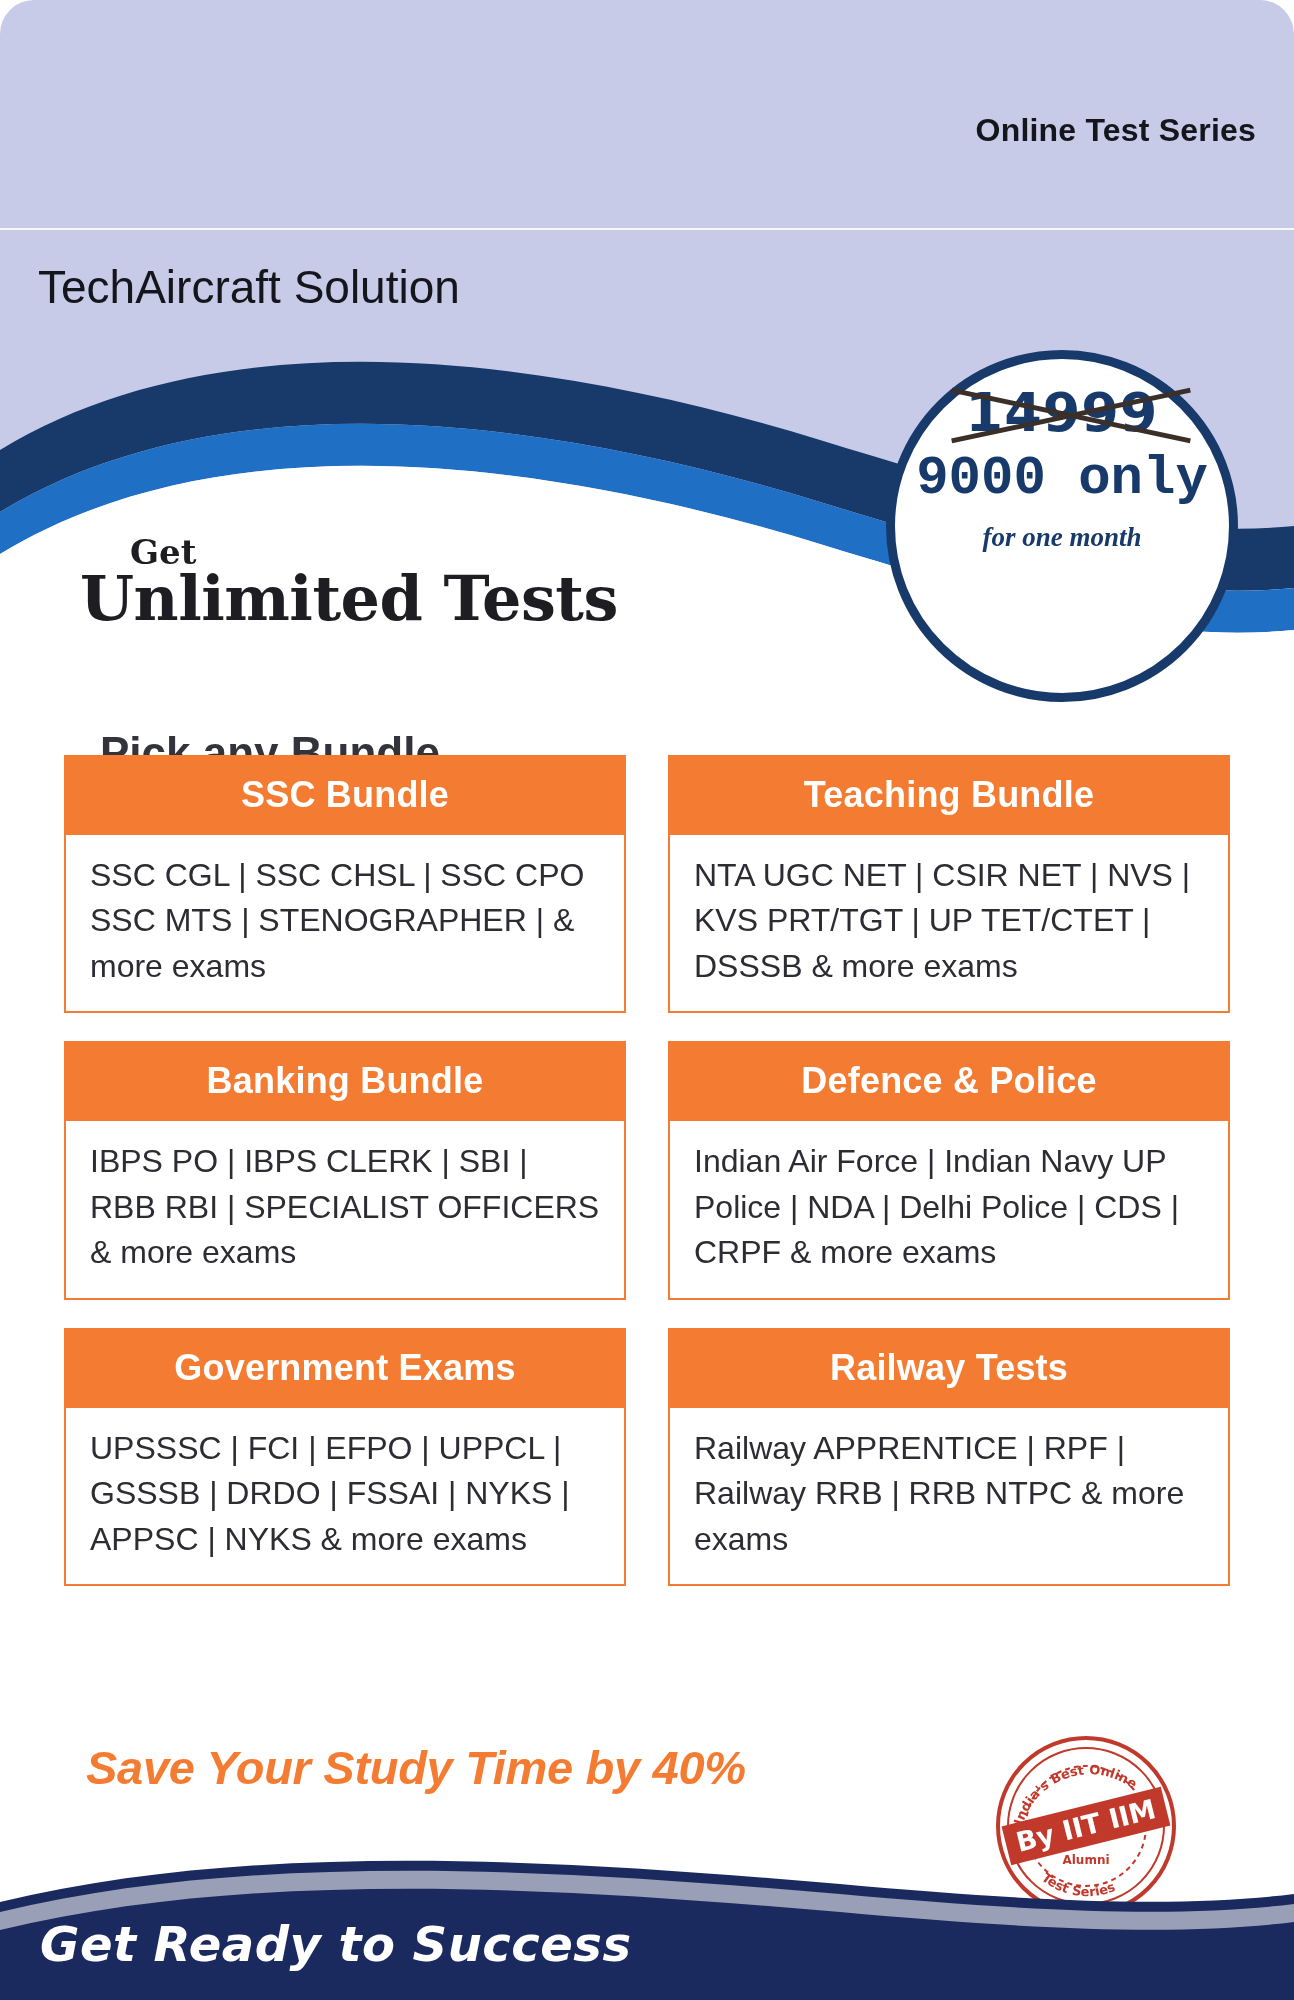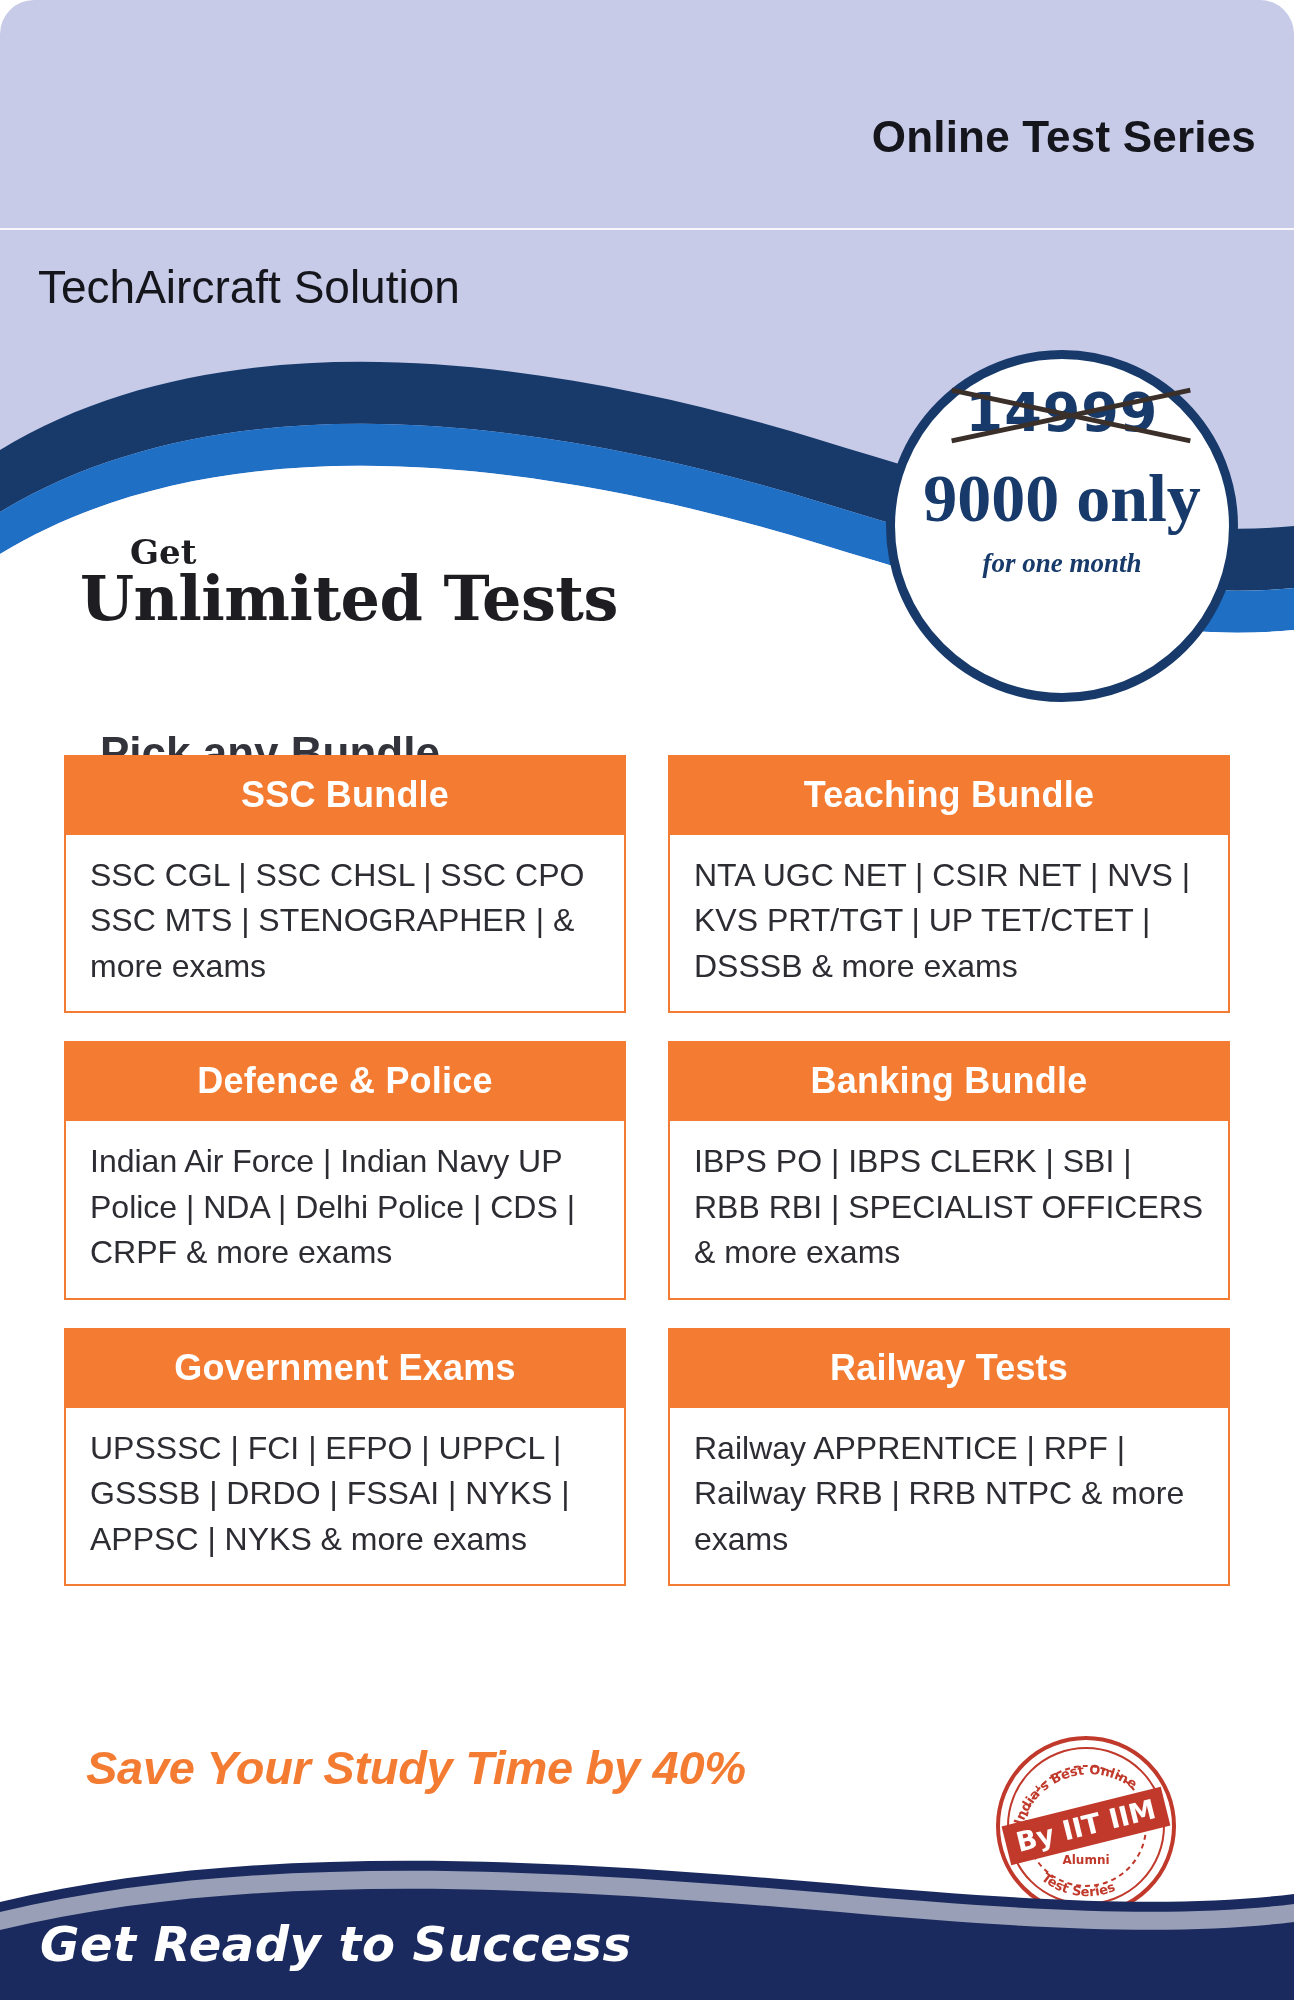--- a/index.html
+++ b/index.html
@@ -38,21 +38,21 @@
     top: 228px;
     width: 1294px;
     height: 2px;
     background: #ffffff;
     opacity: .85;
   }
   .online-test-series {
     position: absolute;
     right: 38px;
     top: 112px;
-    font-size: 44px;
+    font-size: 32px;
     font-weight: bold;
     color: #15151c;
     letter-spacing: .2px;
   }
   .brand-name {
     position: absolute;
     left: 38px;
     top: 258px;
     font-size: 46px;
     line-height: 1.28;
@@ -122,26 +122,26 @@
     position: absolute;
     left: 54px;
     top: 32px;
     width: 244px;
     height: 5px;
     background: #3b2f2a;
   }
   .strike-a { transform: rotate(12deg); }
   .strike-b { transform: rotate(-12deg); }
   .price-new {
-    font-family: Liberation Serif, serif;
-    font-size: 68px;
+    font-family: Liberation Mono, monospace;
+    font-size: 54px;
     font-weight: bold;
     color: #173a6b;
     line-height: 1.05;
-    margin-top: 16px;
+    margin-top: 4px;
   }
   .price-sub {
     font-family: Liberation Serif, serif;
     font-size: 27px;
     font-weight: bold;
     font-style: italic;
     color: #173a6b;
     margin-top: 14px;
   }
 
@@ -269,27 +269,27 @@
       <div class="bundle-head">SSC Bundle</div>
       <div class="bundle-body">SSC CGL | SSC CHSL | SSC CPO SSC MTS | STENOGRAPHER | &amp; more exams</div>
     </div>
 
     <div class="bundle-card">
       <div class="bundle-head">Teaching Bundle</div>
       <div class="bundle-body">NTA UGC NET | CSIR NET | NVS | KVS PRT/TGT | UP TET/CTET | DSSSB &amp; more exams</div>
     </div>
 
     <div class="bundle-card">
+      <div class="bundle-head">Banking Bundle</div>
+      <div class="bundle-body">IBPS PO | IBPS CLERK | SBI | RBB RBI | SPECIALIST OFFICERS &amp; more exams</div>
+    </div>
+
+    <div class="bundle-card">
       <div class="bundle-head">Defence &amp; Police</div>
       <div class="bundle-body">Indian Air Force | Indian Navy UP Police | NDA | Delhi Police | CDS | CRPF &amp; more exams</div>
-    </div>
-
-    <div class="bundle-card">
-      <div class="bundle-head">Banking Bundle</div>
-      <div class="bundle-body">IBPS PO | IBPS CLERK | SBI | RBB RBI | SPECIALIST OFFICERS &amp; more exams</div>
     </div>
 
     <div class="bundle-card">
       <div class="bundle-head">Government Exams</div>
       <div class="bundle-body">UPSSSC | FCI | EFPO | UPPCL | GSSSB | DRDO | FSSAI | NYKS | APPSC | NYKS &amp; more exams</div>
     </div>
 
     <div class="bundle-card">
       <div class="bundle-head">Railway Tests</div>
       <div class="bundle-body">Railway APPRENTICE | RPF | Railway RRB | RRB NTPC  &amp; more exams</div>

